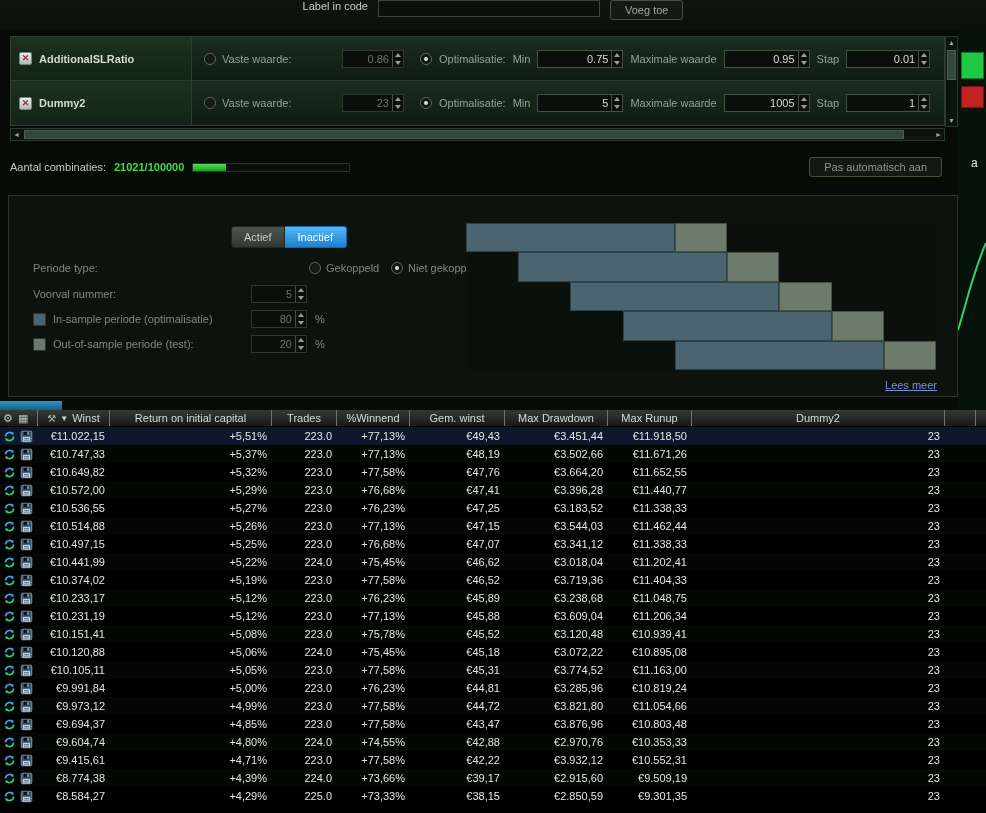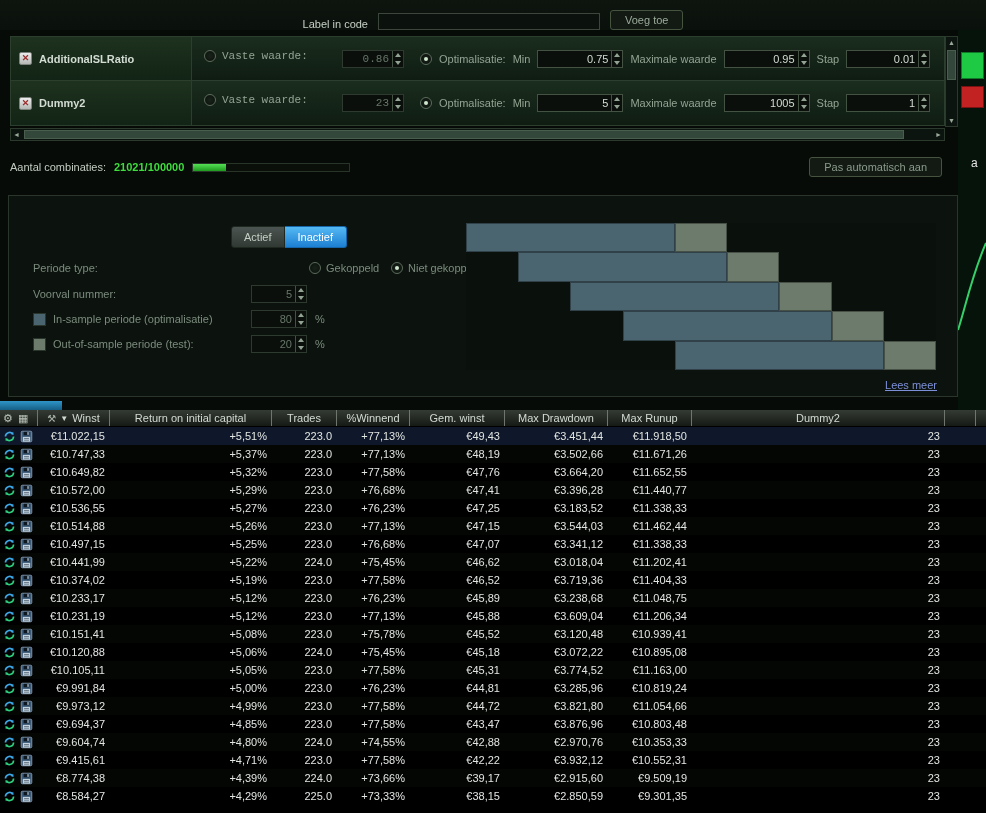--- a/index.html
+++ b/index.html
@@ -2,42 +2,42 @@
 <html><head>
 <meta charset="utf-8">
 <style>
   * { margin:0; padding:0; box-sizing:border-box; }
   html,body { width:986px; height:813px; background:#060b07; overflow:hidden;
               font-family:"Liberation Sans", sans-serif; font-size:11px; color:#b9c4ba; }
   body { position:relative; }
 
   
   #topbar { position:absolute; left:0; top:0; width:986px; height:30px;
-            background:linear-gradient(#0e150f,#0a100b); display:flex; align-items:flex-end; justify-content:center; gap:10px; }
+            background:linear-gradient(#0e150f,#0a100b); display:flex; align-items:flex-start; justify-content:center; gap:10px; }
   #topbar .lbl { color:#c6d0c6; }
   .text-input { width:222px; height:17px; background:#0b110c; border:1px solid #3c463c; color:#d4dcd4; padding:0 4px; font-size:11px; }
   .btn { background:#121a13; border:1px solid #46543f; color:#9cab9c; border-radius:3px; padding:3px 14px; font-size:11px; cursor:pointer; }
 
   
   #param-section { position:absolute; left:10px; top:36px; width:948px; height:106px; }
   .param-rows { position:absolute; left:0; top:0; width:935px; }
   .param-row { height:45px; display:flex; align-items:center;
                background:linear-gradient(#1a2d1e,#0f1c12); border:1px solid #2c3e2e; }
   .param-row + .param-row { border-top:none; }
   .name-cell { width:181px; align-self:stretch; display:flex; align-items:center; gap:7px; padding-left:8px;
                background:linear-gradient(#1e321f,#122415); border-right:1px solid #2c3e2e; }
   .remove-box { width:13px; height:13px; border-radius:2px; background:linear-gradient(#ececec,#b4b8b4);
                 border:1px solid #7d837d; color:#9a2d2d; font-size:9px; font-weight:bold;
                 display:flex; align-items:center; justify-content:center; line-height:1; cursor:pointer; }
   .param-name { font-weight:bold; color:#d2dcd2; }
   .radio { width:12px; height:12px; border-radius:50%; border:1px solid #5c6c5c;
            background:radial-gradient(#18221a,#0a100b); display:inline-block; position:relative; flex:none; cursor:pointer; }
   .radio.checked::after { content:""; position:absolute; left:3px; top:3px; width:4px; height:4px; border-radius:50%; background:#cfe6cf; }
   .mlbl { color:#93a393; }
-  .fixed-group { display:flex; width:212px; padding-left:12px; flex:none;font-family:Liberation Mono, monospace; }
+  .fixed-group { display:flex; align-items:center; width:212px; padding-left:12px; flex:none; }
   .fixed-group .mlbl { margin-left:6px; flex:1; }
   .opt-group { display:flex; align-items:center; gap:7px; padding-left:16px; flex:1; }
   .spin-input { display:flex; height:18px; background:#0a0f0b; border:1px solid #445244; flex:none; }
   .spin-input .val { flex:1; text-align:right; padding:0 3px; line-height:16px; color:#d2dcd2; }
   .spin { width:11px; border-left:1px solid #445244; display:flex; flex-direction:column; }
   .sbtn { flex:1; display:flex; align-items:center; justify-content:center; cursor:pointer; }
   .tri-up { width:0; height:0; border-left:3px solid transparent; border-right:3px solid transparent; border-bottom:4px solid #93a393; }
   .tri-down { width:0; height:0; border-left:3px solid transparent; border-right:3px solid transparent; border-top:4px solid #93a393; }
   .spin-input.disabled { border-color:#2e3a2f; }
   .spin-input.disabled .val { color:#68776a; }

